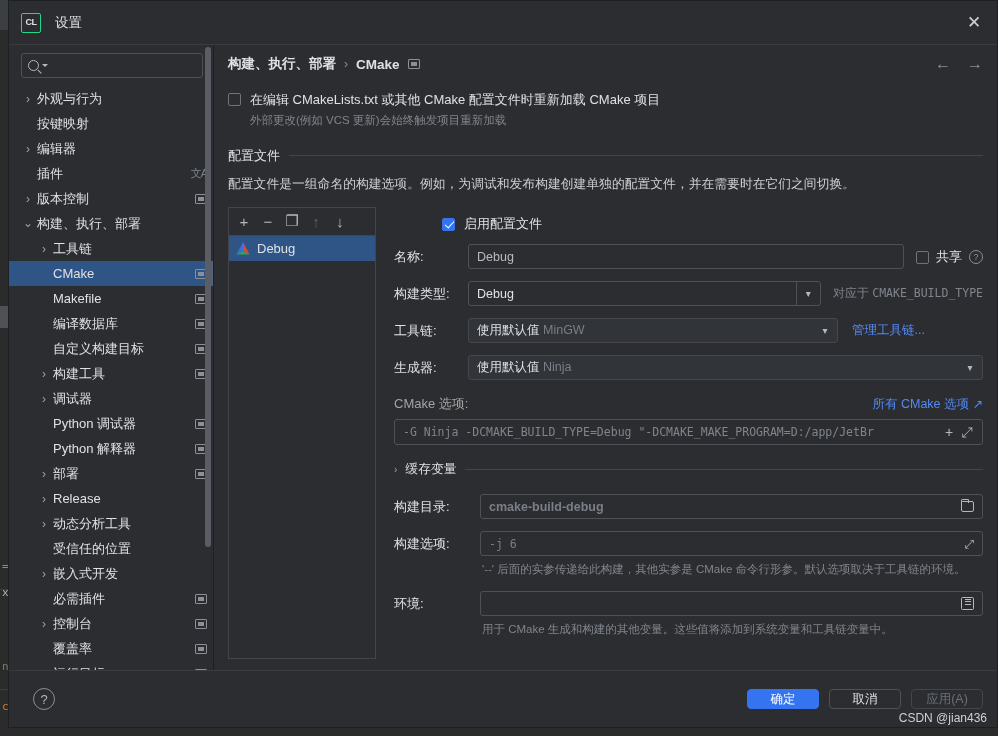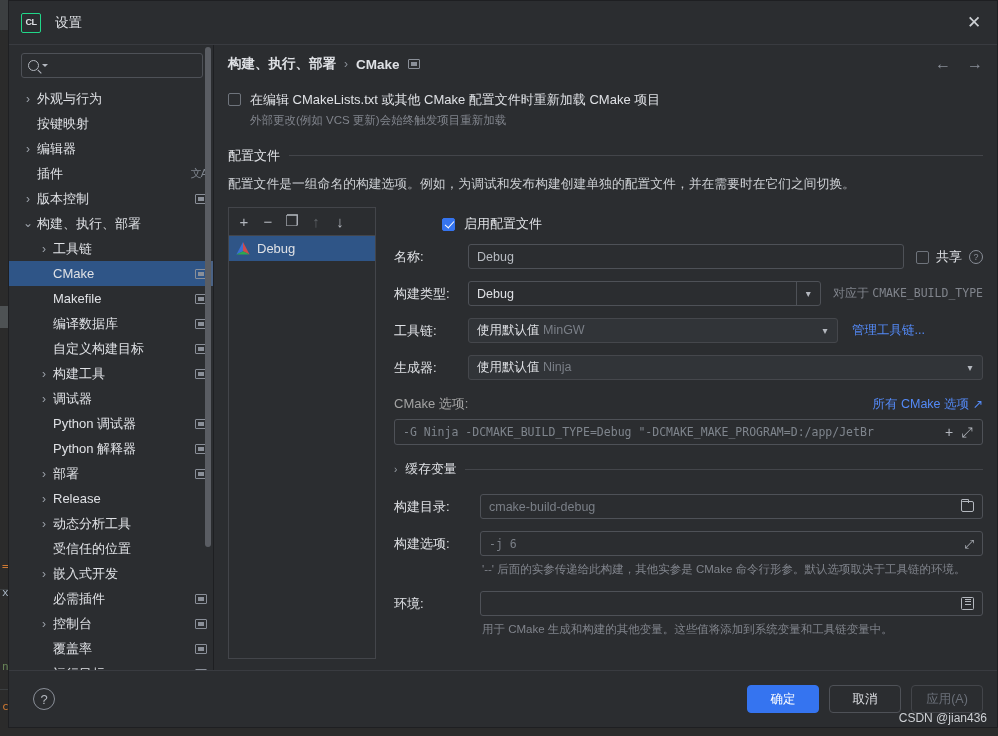--- a/index.html
+++ b/index.html
@@ -235,21 +235,21 @@
     padding: 0 14px; border-top: 1px solid #393b40; background: #2b2d30;
     position: relative;
   }
   #help-btn {
     width: 22px; height: 22px; border-radius: 50%; border: 1.2px solid #8a8f98;
     display: flex; align-items: center; justify-content: center; color: #b4b8bf;
     font-size: 13px; cursor: pointer; margin-left: 10px;
   }
   #footer-buttons { margin-left: auto; display: flex; gap: 10px; }
   .btn {
-    min-width: 72px; height: 28px; border-radius: 4px; border: 1px solid #4e5157;
+    min-width: 72px; height: 20px; border-radius: 4px; border: 1px solid #4e5157;
     background: #2b2d30; color: #dfe1e5; font-size: 12.5px; cursor: pointer;
     display: flex; align-items: center; justify-content: center; padding: 0 14px;
     font-family: inherit;
   }
   .btn.primary { background: #3574f0; border-color: #3574f0; color: #fff; }
   .btn.disabled { color: #6b7079; border-color: #43454a; cursor: default; }
 
   #watermark {
     position: absolute; right: 10px; bottom: 2px;
     font-size: 12px; color: #cdd0d4;
@@ -515,21 +515,21 @@
 
             <div class="collapsible">
               <span class="ar">›</span>
               <span class="t">缓存变量</span>
               <span class="ln"></span>
             </div>
 
             <div class="frow" style="margin-top:16px;">
               <span class="flabel wide">构建目录:</span>
               <span class="fld" style="flex:1;">
-                <span class="ph" style="flex:1;">cmake-build-debug</span>
+                <span class="ph" style="flex:1;font-weight:bold;">cmake-build-debug</span>
                 <span class="folder-ico"></span>
               </span>
             </div>
 
             <div class="frow">
               <span class="flabel wide">构建选项:</span>
               <span class="fld" style="flex:1;">
                 <span class="ph" style="flex:1; font-family:'DejaVu Sans Mono', monospace; font-size:11.5px;">-j 6</span>
                 <span class="expand-ico">⤢</span>
               </span>

